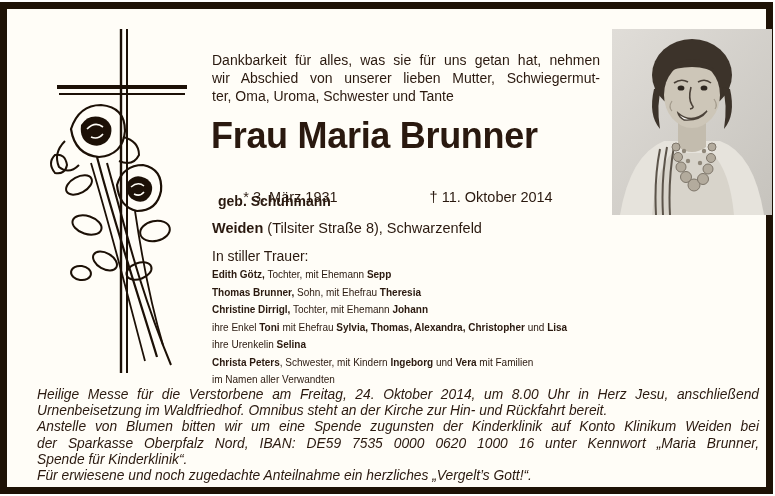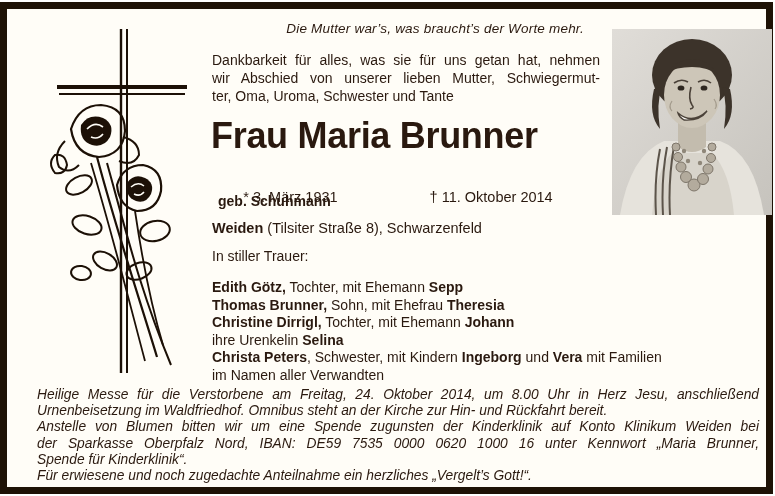--- a/index.html
+++ b/index.html
@@ -14,21 +14,21 @@
   .intro{position:absolute;left:205px;top:42px;width:388px;font-size:14px;line-height:18px;}
   .just{text-align:justify;text-align-last:justify;}
   .title{position:absolute;left:204px;top:106px;width:400px;font-size:36px;font-weight:bold;
          letter-spacing:-.3px;}
   .maiden{position:absolute;left:211px;top:159px;width:372px;
           font-weight:bold;font-size:14px;margin-top:25px;}
   .dates{position:absolute;left:205px;top:180px;width:372px;display:flex;
          justify-content:center;gap:92px;font-size:14.5px;}
   .residence{position:absolute;left:205px;top:211px;font-size:14.5px;}
   .trauer{position:absolute;left:205px;top:239px;font-size:14px;}
-  .mourners{position:absolute;left:205px;top:257px;font-size:14px;line-height:17.5px;margin-top:13px;}
+  .mourners{position:absolute;left:205px;top:257px;font-size:10px;line-height:17.5px;}
   .mline{white-space:nowrap;}
   .b{font-weight:bold;}
   .notice{position:absolute;left:30px;top:378px;width:722px;font-size:13.8px;line-height:16.2px;}
   .notice p{margin:0;font-style:italic;}
 </style>
 </head>
 <body>
 
 <div class="stage">
   <div class="frame">
@@ -116,21 +116,20 @@
         </g>
         <g fill="#8f8779">
           <circle cx="72" cy="122" r="2.2"></circle>
             <circle cx="76" cy="132" r="2.2"></circle>
           <circle cx="88" cy="134" r="2.2"></circle>
             <circle cx="92" cy="122" r="2.2"></circle>
         </g>
       </svg>
     </div>
 
-    <div class="quote">Die Mutter war’s, was braucht’s der Worte mehr.</div>
 
     <div class="intro">
       <div class="just">Dankbarkeit für alles, was sie für uns getan hat, nehmen</div>
       <div class="just">wir Abschied von unserer lieben Mutter, Schwiegermut-</div>
       <div>ter, Oma, Uroma, Schwester und Tante</div>
     </div>
 
     <div class="title">Frau Maria Brunner</div>
     <div class="maiden">geb. Schuhmann</div>
 
@@ -140,20 +139,21 @@
     </div>
 
     <div class="residence"><span class="b">Weiden</span><span> (Tilsiter Straße 8), Schwarzenfeld</span></div>
 
     <div class="trauer">In stiller Trauer:</div>
 
     <div class="mourners">
       <div class="mline"><span class="b">Edith Götz,</span><span> Tochter, mit Ehemann </span><span class="b">Sepp</span></div>
       <div class="mline"><span class="b">Thomas Brunner,</span><span> Sohn, mit Ehefrau </span><span class="b">Theresia</span></div>
       <div class="mline"><span class="b">Christine Dirrigl,</span><span> Tochter, mit Ehemann </span><span class="b">Johann</span></div>
+      <div class="mline"><span>ihre Enkel </span><span class="b">Toni</span><span> mit Ehefrau </span><span class="b">Sylvia, Thomas, Alexandra, Christopher</span><span> und </span><span class="b">Lisa</span></div>
       <div class="mline"><span>ihre Urenkelin </span><span class="b">Selina</span></div>
       <div class="mline"><span class="b">Christa Peters</span><span>, Schwester, mit Kindern </span><span class="b">Ingeborg</span><span> und </span><span class="b">Vera</span><span> mit Familien</span></div>
       <div class="mline"><span>im Namen aller Verwandten</span></div>
     </div>
 
     <div class="notice">
       <p class="just">Heilige Messe für die Verstorbene am Freitag, 24. Oktober 2014, um 8.00 Uhr in Herz Jesu, anschließend</p>
       <p>Urnenbeisetzung im Waldfriedhof. Omnibus steht an der Kirche zur Hin- und Rückfahrt bereit.</p>
       <p class="just">Anstelle von Blumen bitten wir um eine Spende zugunsten der Kinderklinik auf Konto Klinikum Weiden bei</p>
       <p class="just">der Sparkasse Oberpfalz Nord, IBAN: DE59 7535 0000 0620 1000 16 unter Kennwort „Maria Brunner,</p>

